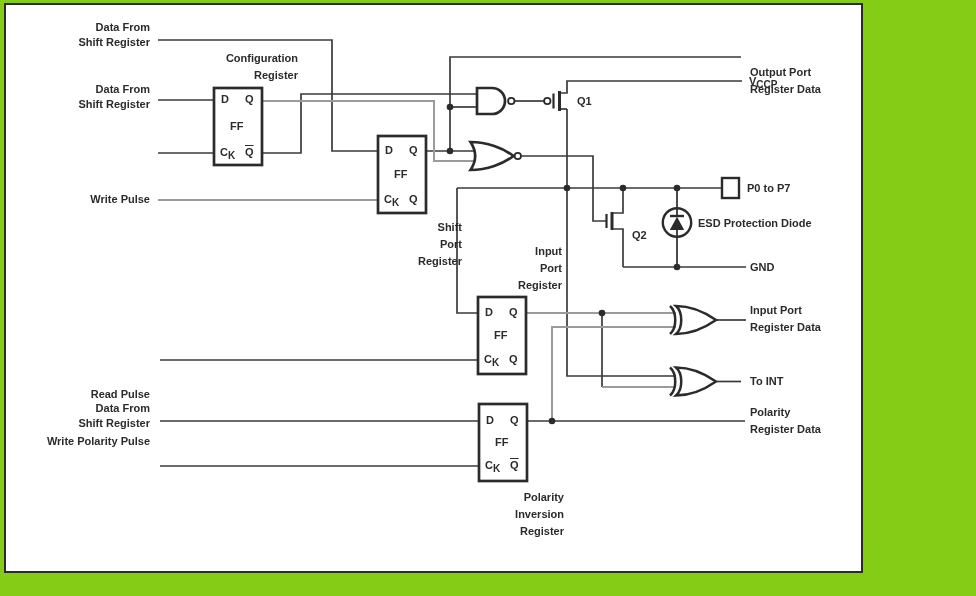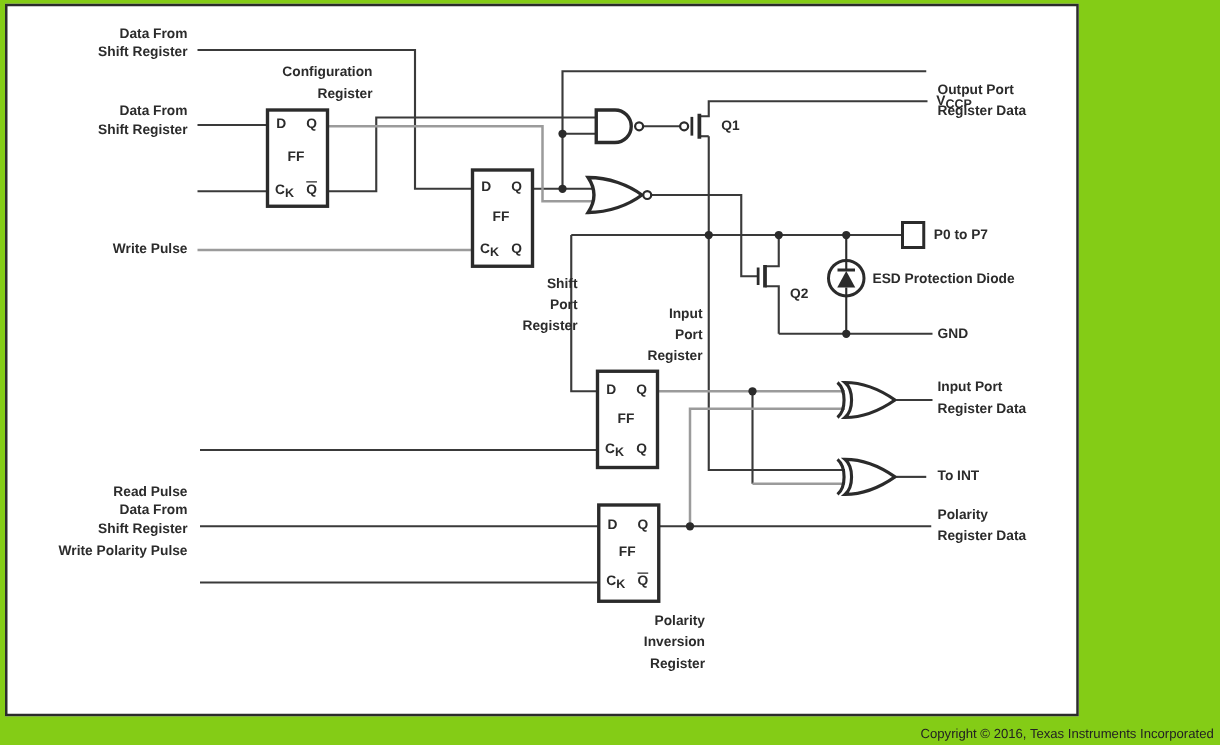--- a/index.html
+++ b/index.html
@@ -213,14 +213,13 @@
 
   <span class="pin" style="left:486px;top:414px;">D</span>
   <span class="pin" style="left:510px;top:414px;">Q</span>
   <span class="pin" style="left:495px;top:436px;">FF</span>
   <span class="pin" style="left:485px;top:459px;"><span>C</span><span class="sub">K</span></span>
   <span class="pin ovl" style="left:510px;top:459px;">Q</span>
 
   <span class="pin" style="left:577px;top:95px;">Q1</span>
   <span class="pin" style="left:632px;top:216px;margin-top:13px;">Q2</span>
 
-  <div id="copyright">Copyright © 2016, Texas Instruments Incorporated</div>
 </div>
 
 </body></html>

